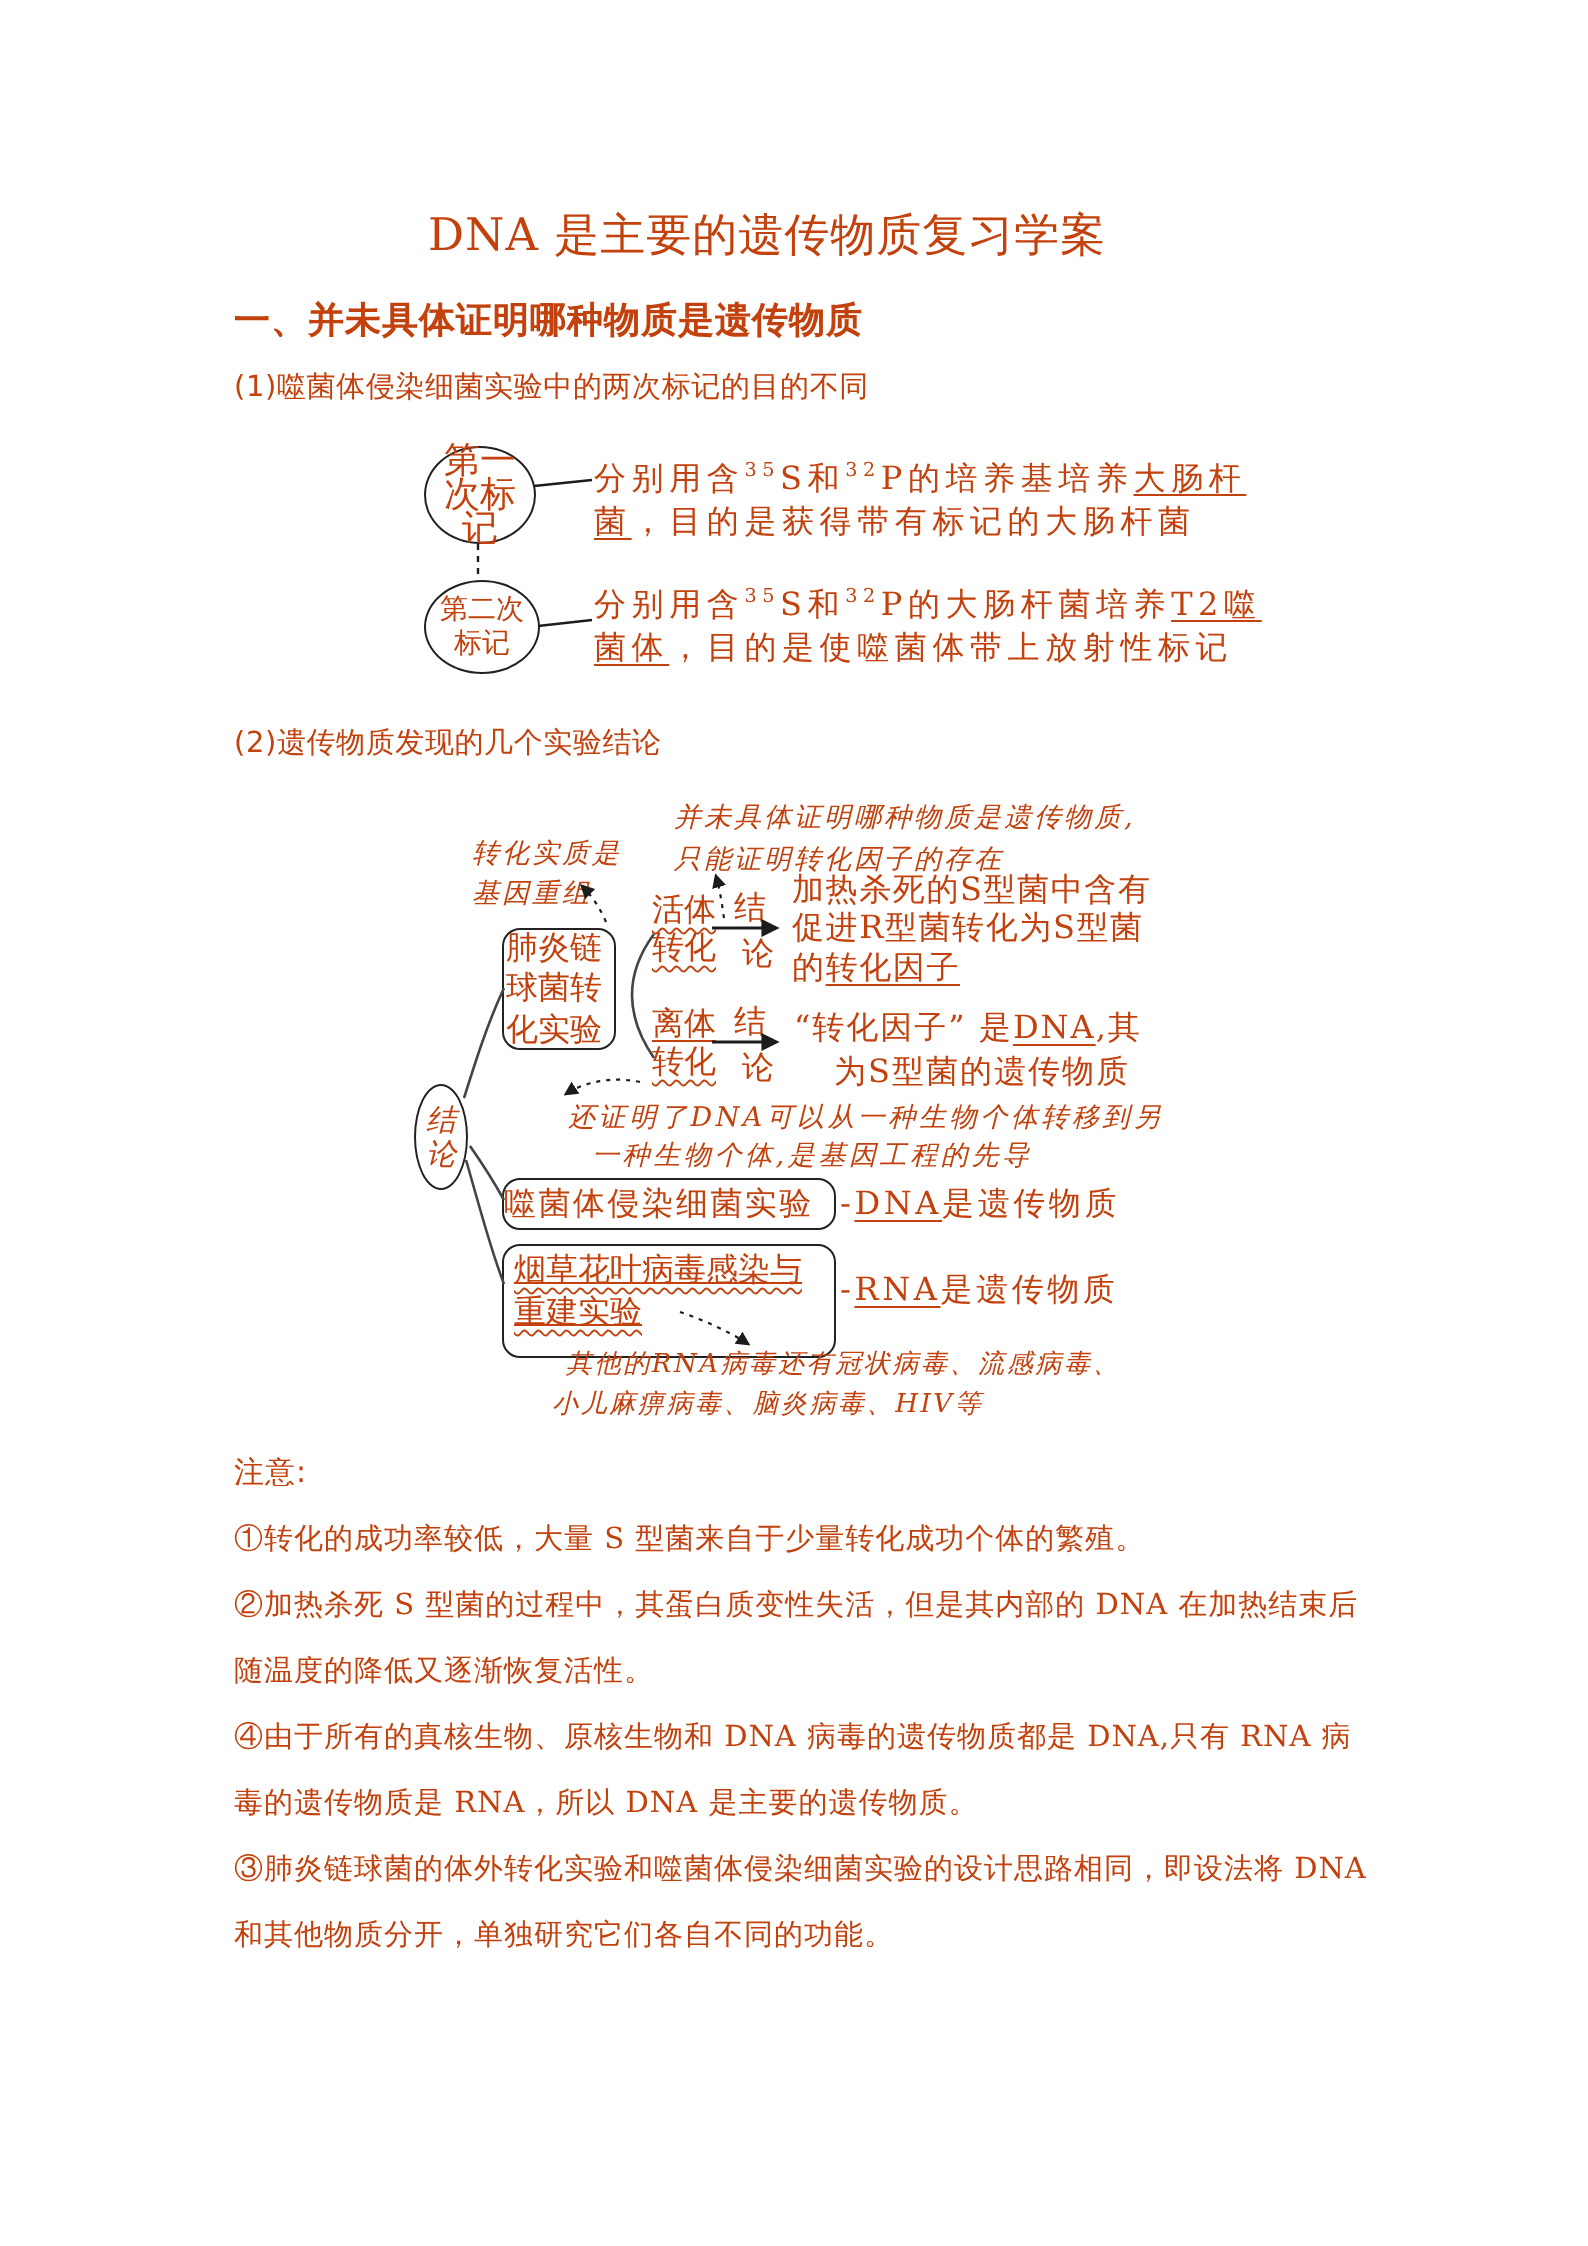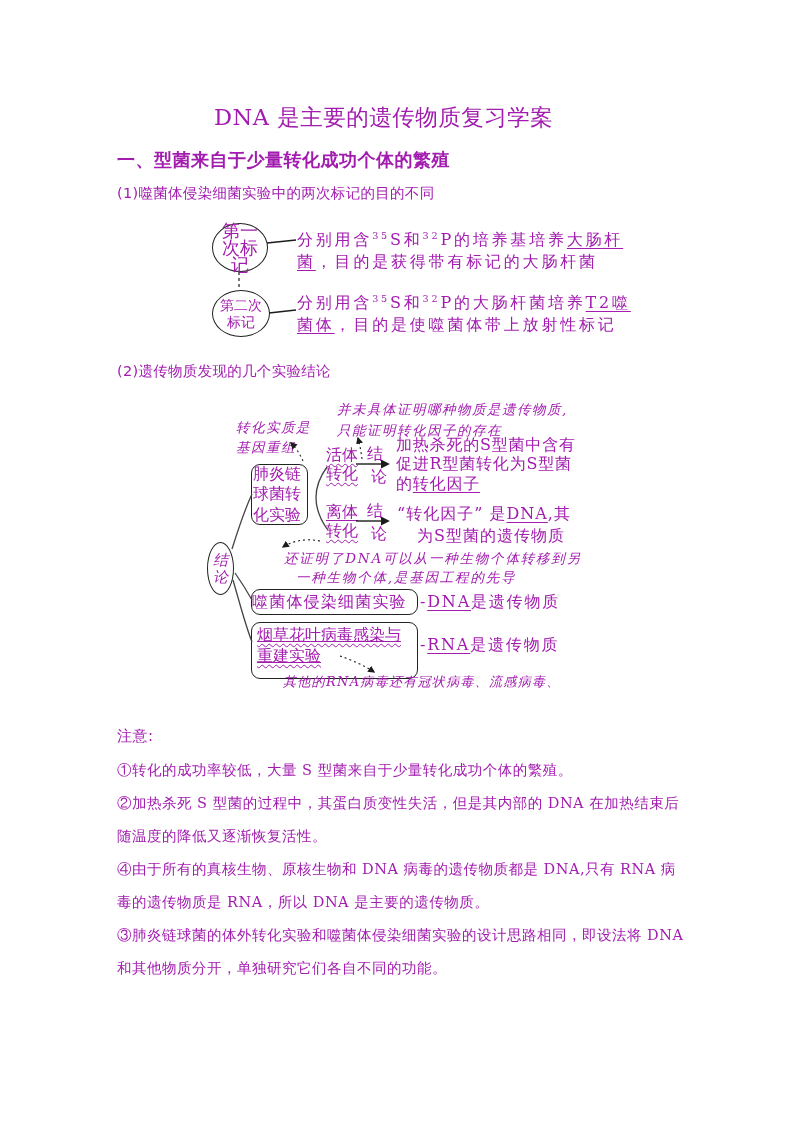--- a/index.html
+++ b/index.html
@@ -1,16 +1,16 @@
 <!DOCTYPE html>
 <html><head>
 <meta charset="utf-8">
 <style>
   html,body{margin:0;padding:0;background:#e8e8e8;}
-  .page{position:relative;width:794px;height:1123px;background:#fff;color:#a21caf;
+  .page{position:relative;width:794px;height:1123px;background:#fff;color:#c2410c;
         font-family:"DejaVu Serif","Liberation Serif",serif;overflow:hidden;margin:0 auto;}
   .abs{position:absolute;white-space:nowrap;}
   .wrap{white-space:normal;}
   .sans{font-family:"DejaVu Sans","Liberation Sans",sans-serif;}
   .hand{font-style:italic;}
   .u{text-decoration:underline;text-underline-offset:3px;text-decoration-thickness:1px;}
   .wavy{text-decoration:underline wavy;text-underline-offset:3px;text-decoration-thickness:1px;}
   .oval{border:1.4px solid #222;border-radius:50%;display:flex;align-items:center;
         justify-content:center;text-align:center;box-sizing:border-box;}
   .rbox{border:1.4px solid #222;border-radius:9px;box-sizing:border-box;}
@@ -19,21 +19,21 @@
   p{margin:0;}
   svg{position:absolute;left:0;top:0;pointer-events:none;}
 </style>
 </head>
 <body>
 
 <div class="page">
 
   <div class="abs" style="left:214px;top:102px;font-size:22.5px;letter-spacing:0.5px;">DNA 是主要的遗传物质复习学案</div>
 
-  <div class="abs sans" style="left:117px;top:148px;font-size:18px;font-weight:bold;letter-spacing:0.5px;">一、型菌来自于少量转化成功个体的繁殖</div>
+  <div class="abs sans" style="left:117px;top:148px;font-size:18px;font-weight:bold;letter-spacing:0.5px;">一、并未具体证明哪种物质是遗传物质</div>
 
   <div class="abs sans" style="left:117px;top:184px;font-size:14.5px;letter-spacing:0.3px;">(1)噬菌体侵染细菌实验中的两次标记的目的不同</div>
 
   <div class="abs oval wrap" style="left:212px;top:223px;width:56px;height:49px;font-size:18px;line-height:17px;">
     <span class="wrap" style="width:44px;display:inline-block;">第一次标记</span>
   </div>
 
   <div class="abs wrap" style="left:297px;top:225px;width:338px;font-size:16px;letter-spacing:2.8px;line-height:21.5px;">
     <span>分别用含</span><sup>35</sup><span>S和</span><sup>32</sup><span>P的培养基培养</span><span class="u">大肠杆菌</span><span>，目的是获得带有标记的大肠杆菌</span>
   </div>
@@ -92,20 +92,21 @@
   </div>
   <div class="abs" style="left:420px;top:592px;font-size:16px;letter-spacing:1.8px;"><span>-</span><span class="u">DNA</span><span>是遗传物质</span></div>
 
   <div class="abs rbox" style="left:251px;top:622px;width:167px;height:57px;font-size:16px;line-height:21px;padding:1px 0 14px 5px;text-decoration:underline;">
     <div><span class="wavy">烟草花叶病毒感染与</span></div>
     <div><span class="wavy">重建实验</span></div>
   </div>
   <div class="abs" style="left:420px;top:635px;font-size:16px;letter-spacing:1.8px;"><span>-</span><span class="u">RNA</span><span>是遗传物质</span></div>
 
   <div class="abs hand" style="left:283px;top:673px;font-size:13px;letter-spacing:1.3px;">其他的RNA病毒还有冠状病毒、流感病毒、</div>
+  <div class="abs hand" style="left:276px;top:693px;font-size:13px;letter-spacing:1.3px;">小儿麻痹病毒、脑炎病毒、HIV等</div>
 
   <svg width="794" height="1123" viewBox="0 0 794 1123">
     <defs>
       <marker id="ah" viewBox="0 0 10 10" refX="8" refY="5" markerWidth="6.5" markerHeight="6.5" orient="auto">
         <path d="M0,0 L10,5 L0,10 z" fill="#1c1c1c"></path>
       </marker>
     </defs>
 
     <line x1="267" y1="243" x2="296" y2="240" stroke="#1c1c1c" stroke-width="1.3"></line>
     <line x1="269" y1="313" x2="296" y2="310" stroke="#1c1c1c" stroke-width="1.3"></line>

